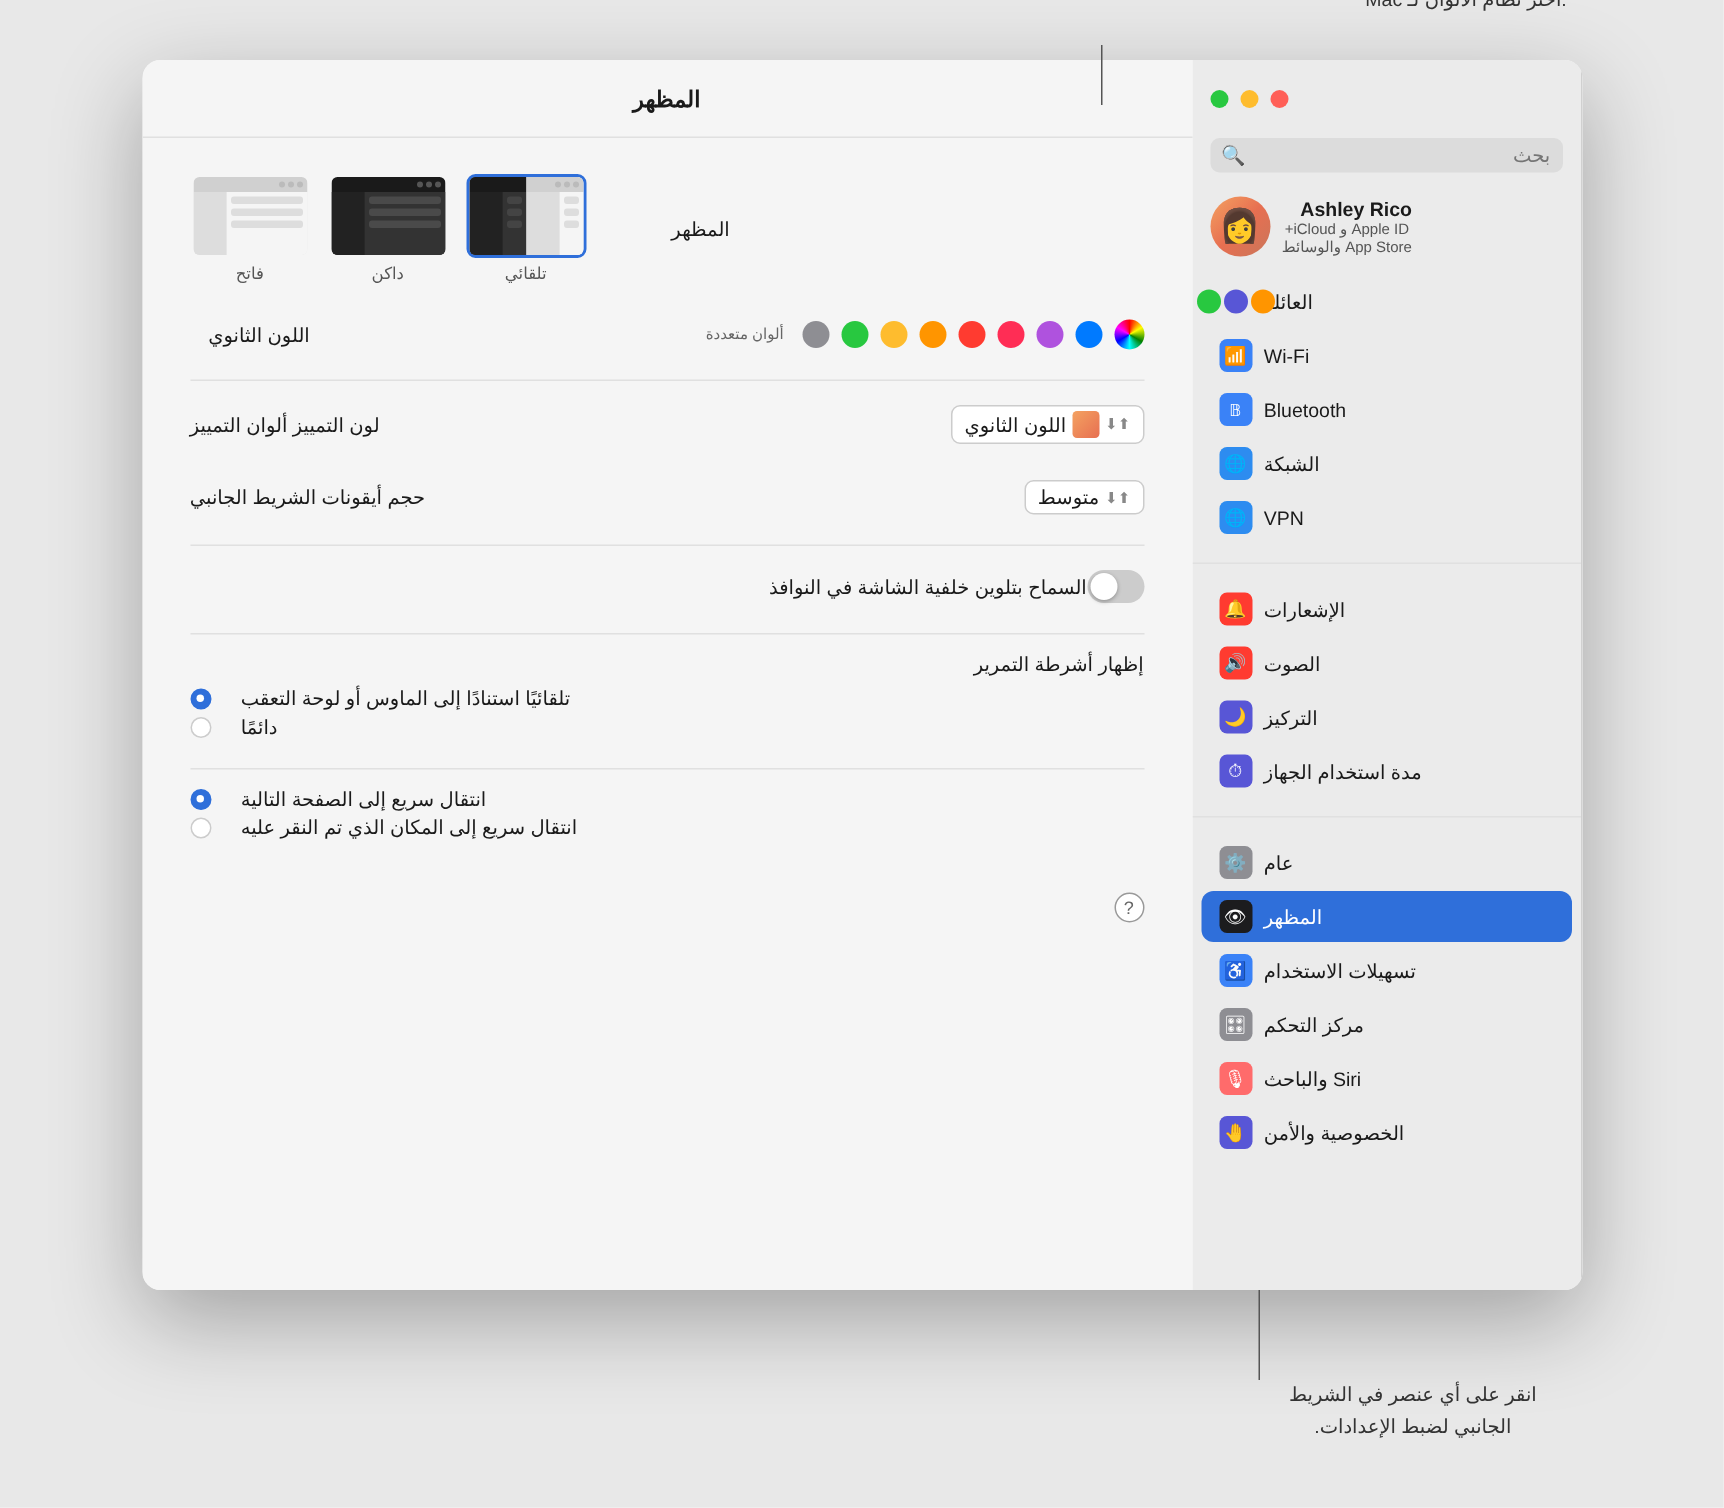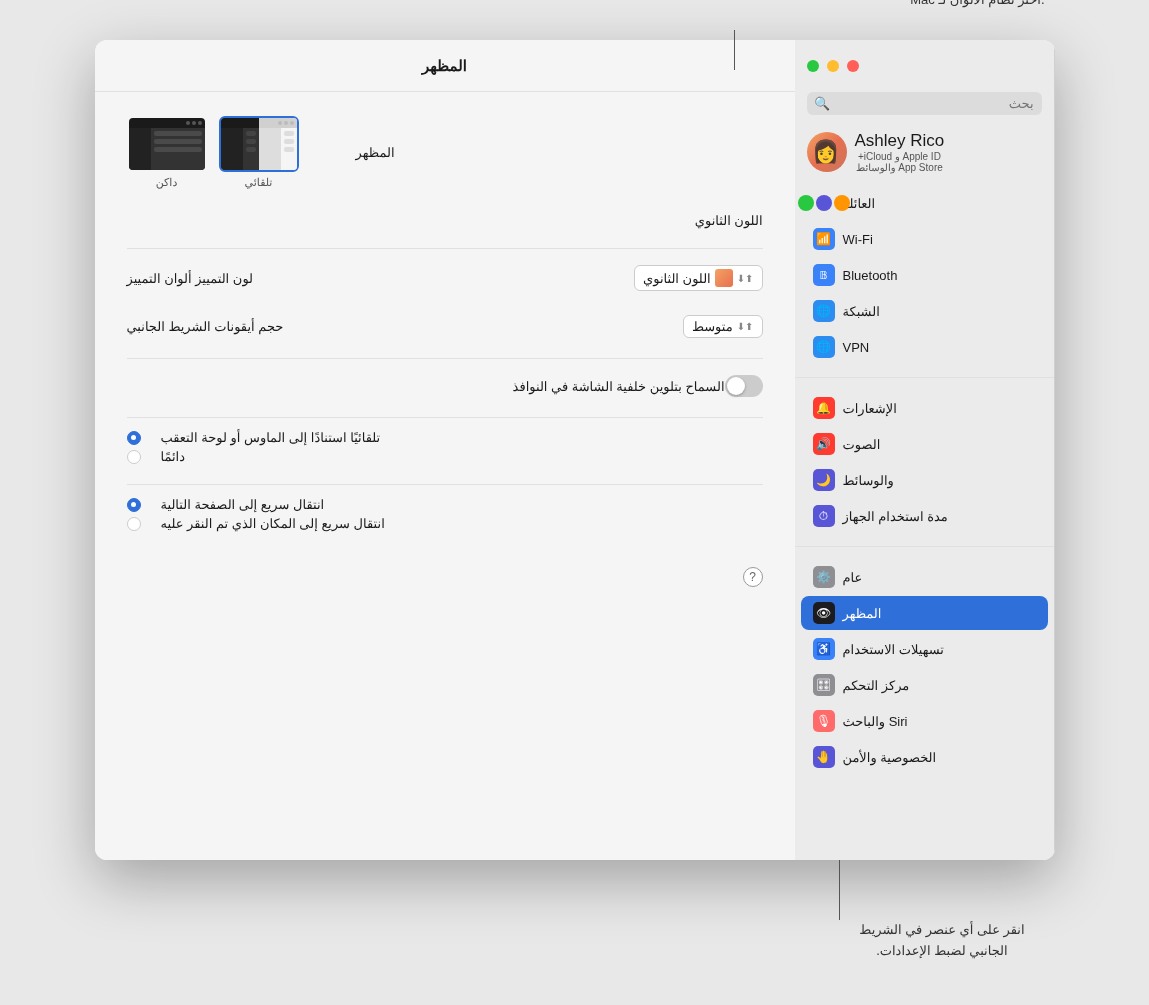--- a/index.html
+++ b/index.html
@@ -84,22 +84,22 @@
       padding: 8px 12px;
       gap: 8px;
       margin-bottom: 4px;
     }
 
     .user-info {
       text-align: right;
     }
 
     .user-name {
-      font-size: 17px;
-      font-weight: 400;
+      font-size: 13px;
+      font-weight: 700;
       color: #1a1a1a;
     }
 
     .user-sub {
       font-size: 10px;
       color: #555;
       text-align: center;
     }
 
     .user-avatar {
@@ -498,21 +498,21 @@
       </div>
 
       <div class="sidebar-item">
         <span class="item-label">الصوت</span>
         <div class="item-icon icon-sound">
           <span style="font-size:12px;">🔊</span>
         </div>
       </div>
 
       <div class="sidebar-item">
-        <span class="item-label">والوسائط</span>
+        <span class="item-label">التركيز</span>
         <div class="item-icon icon-focus">
           <span style="font-size:12px;">🌙</span>
         </div>
       </div>
 
       <div class="sidebar-item">
         <span class="item-label">مدة استخدام الجهاز</span>
         <div class="item-icon icon-screentime">
           <span style="font-size:12px;">⏱</span>
         </div>
@@ -621,24 +621,54 @@
                     <div style="height:5px; background:#4a4a4a; border-radius:2px; margin-bottom:3px;"></div>
                     <div style="height:5px; background:#4a4a4a; border-radius:2px; margin-bottom:3px;"></div>
                     <div style="height:5px; background:#4a4a4a; border-radius:2px;"></div>
                   </div>
                   <div style="width:22px; background:#222;"></div>
                 </div>
               </div>
               <span class="appearance-label">داكن</span>
             </div>
 
+            <div class="appearance-option">
+              <div class="appearance-thumbnail">
+                <div style="height:10px; background:#d0d0d0; display:flex; align-items:center; padding:0 3px; gap:2px;">
+                  <div style="width:4px;height:4px;border-radius:50%;background:#bbb;"></div>
+                  <div style="width:4px;height:4px;border-radius:50%;background:#bbb;"></div>
+                  <div style="width:4px;height:4px;border-radius:50%;background:#bbb;"></div>
+                </div>
+                <div style="display:flex; height:46px; background:#e8e8e8;">
+                  <div style="flex:1; background:#f5f5f5; padding:3px;">
+                    <div style="height:5px; background:#ddd; border-radius:2px; margin-bottom:3px;"></div>
+                    <div style="height:5px; background:#ddd; border-radius:2px; margin-bottom:3px;"></div>
+                    <div style="height:5px; background:#ddd; border-radius:2px;"></div>
+                  </div>
+                  <div style="width:22px; background:#ddd;"></div>
+                </div>
+              </div>
+              <span class="appearance-label">فاتح</span>
+            </div>
           </div>
         </div>
 
         <div class="control-row">
+          <div class="color-swatches">
+            <div class="swatch swatch-multicolor" title="ألوان متعددة" style="width:20px;height:20px;"></div>
+            <div class="swatch" style="background:#007aff;"></div>
+            <div class="swatch" style="background:#af52de;"></div>
+            <div class="swatch" style="background:#ff2d55;"></div>
+            <div class="swatch" style="background:#ff3b30;"></div>
+            <div class="swatch" style="background:#ff9500;"></div>
+            <div class="swatch" style="background:#febc2e;"></div>
+            <div class="swatch" style="background:#28c840;"></div>
+            <div class="swatch" style="background:#8e8e93;"></div>
+            <div style="font-size:10px; color:#666; margin-right:4px; direction:rtl;">ألوان متعددة</div>
+          </div>
           <span class="section-label">اللون الثانوي</span>
         </div>
 
         <div class="divider"></div>
 
         <div class="control-row">
           <div class="select-control">
             <span class="select-arrows">⬆⬇</span>
             <span class="color-indicator"></span>
             <span>اللون الثانوي</span>
@@ -659,20 +689,21 @@
         <div class="control-row">
           <div class="toggle-switch off">
             <div class="toggle-knob"></div>
           </div>
           <span class="section-label" style="flex:1; text-align:right;">السماح بتلوين خلفية الشاشة في النوافذ</span>
         </div>
 
         <div class="divider"></div>
 
         <div class="radio-section">
+          <div class="radio-section-title">إظهار أشرطة التمرير</div>
           <div class="radio-option">
             <span class="radio-label">تلقائيًا استنادًا إلى الماوس أو لوحة التعقب</span>
             <div class="radio-circle selected"></div>
           </div>
           <div class="radio-option">
             <span class="radio-label">دائمًا</span>
             <div class="radio-circle"></div>
           </div>
         </div>
 

